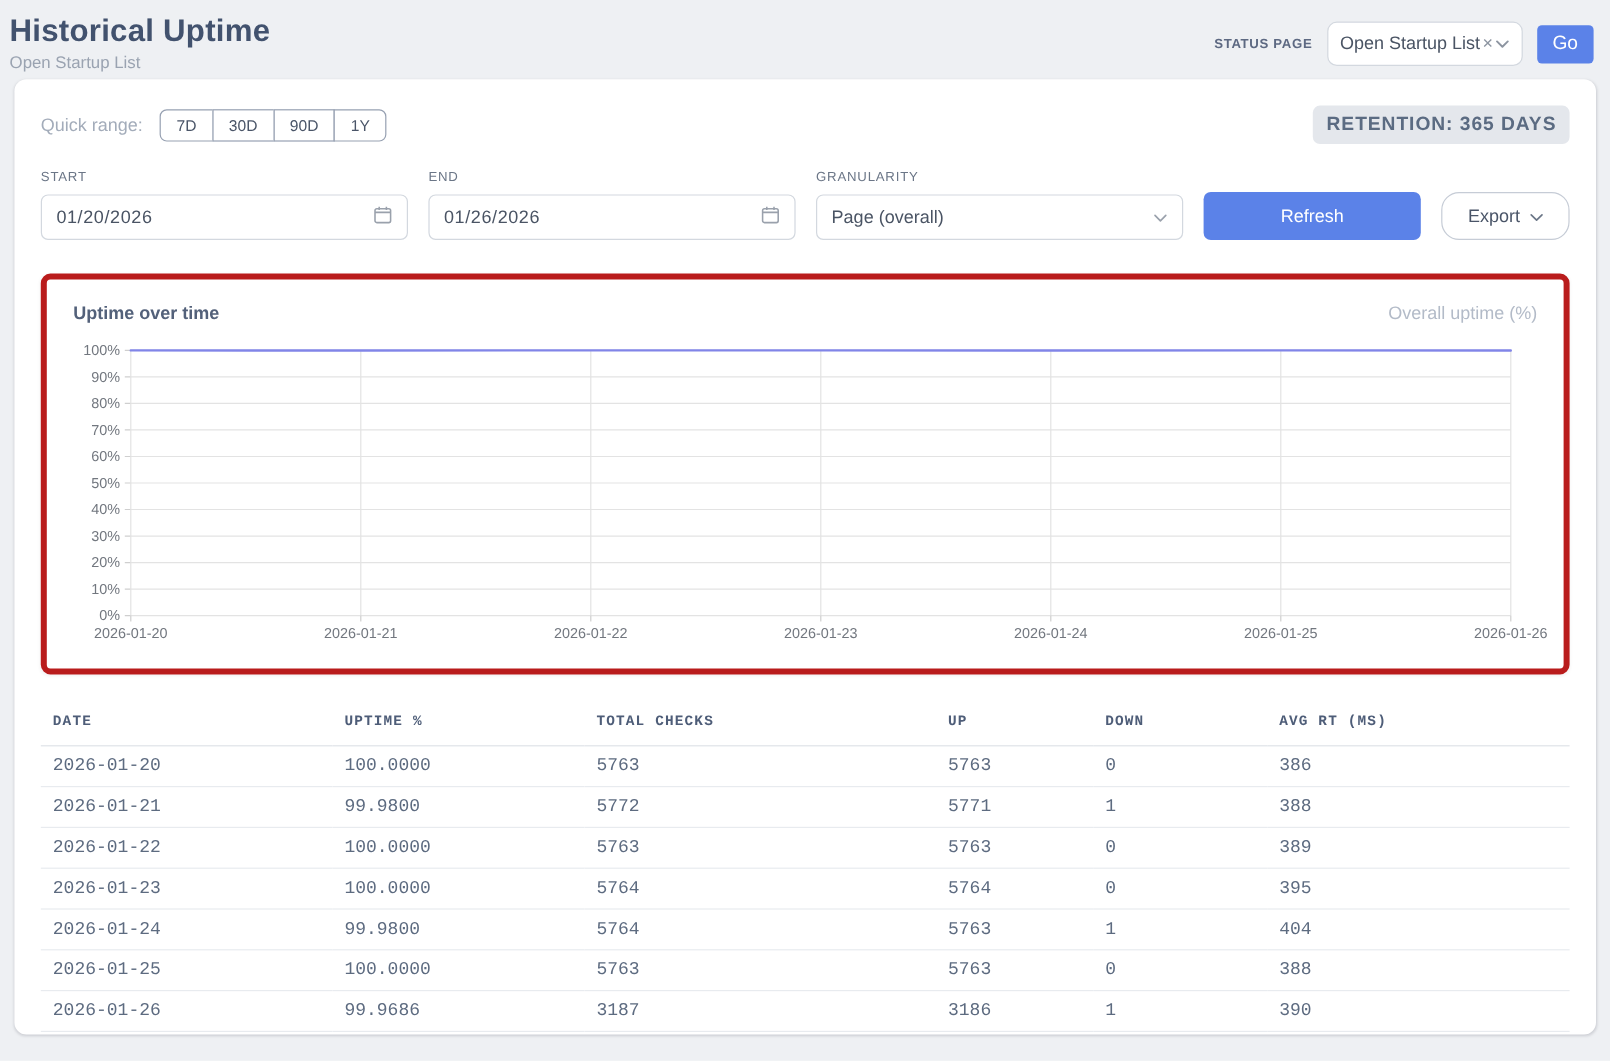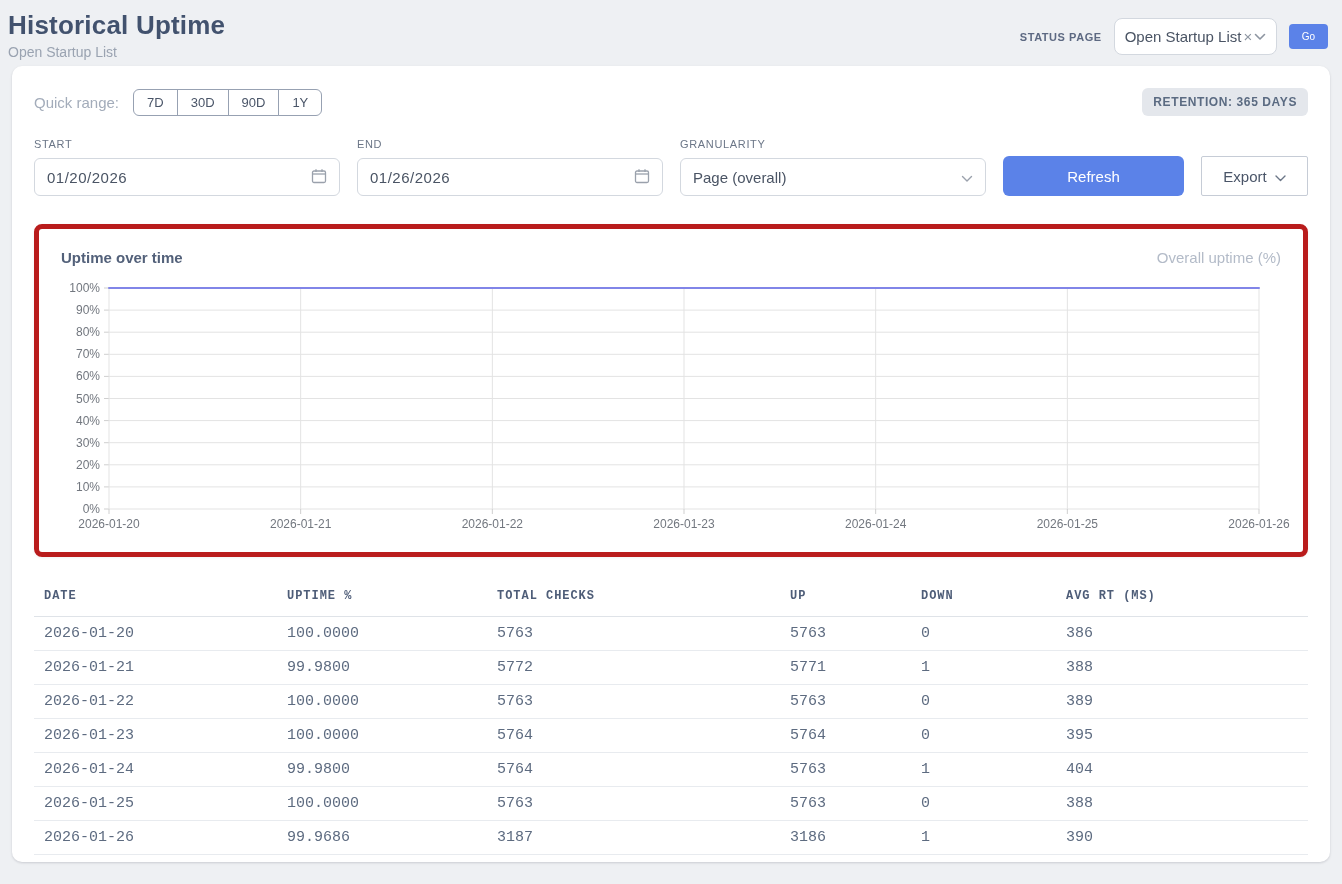--- a/index.html
+++ b/index.html
@@ -23,21 +23,21 @@
     width: 163px; height: 37px; background: #fff;
     border: 1px solid #d3d8df; border-radius: 8px;
     display: flex; align-items: center; padding: 0 10px; gap: 2px;
     cursor: pointer;
   }
   .status-select .sel-text { font-size: 15px; color: #4a5464; white-space: nowrap; }
   .status-select .clear-x { color: #8d95a1; font-size: 15px; margin-left: 0px; }
   .status-select .chev { margin-left: auto; display: flex; }
   .go-btn {
     background: #5b82e8; color: #fff; border: none; border-radius: 4px;
-    font-size: 10px; padding: 7px 13px; cursor: pointer;
+    font-size: 16px; padding: 7px 13px; cursor: pointer;
     font-family: inherit;
   }
   
   .main-card {
     margin: 0 12px; height: 796px;
     background: #fff; border-radius: 10px;
     box-shadow: 0 1px 3px rgba(16,24,40,.10), 0 1px 2px rgba(16,24,40,.06);
     padding: 22px;
   }
   .row-quick { display: flex; justify-content: space-between; align-items: center; }
@@ -46,21 +46,21 @@
   .seg-group { display: flex; }
   .seg-btn {
     background: #fff; border: 1px solid #97a1b2; color: #4a5568;
     font-size: 13px; padding: 5px 13px; margin-left: -1px; cursor: pointer;
     font-family: inherit;
   }
   .seg-btn:first-child { border-radius: 6px 0 0 6px; margin-left: 0; }
   .seg-btn:last-child { border-radius: 0 6px 6px 0; }
   .retention-badge {
     background: #e4e7ec; color: #5b6b82; border-radius: 6px;
-    font-size: 12px; font-weight: bold; letter-spacing: .05em;
+    font-size: 16px; font-weight: bold; letter-spacing: .05em;
     padding: 7px 11px;
   }
   
   .form-row { display: flex; gap: 17px; margin-top: 22px; align-items: flex-end; }
   .field { display: flex; flex-direction: column; }
   .field-label {
     font-size: 11px; color: #6b7687; letter-spacing: .06em; margin-bottom: 8px;
     font-weight: 500;
   }
   .input-box {
@@ -69,21 +69,21 @@
     padding: 0 12px; font-size: 15px; color: #4a5464; background: #fff;
     cursor: text; letter-spacing: .5px; text-align: right;
   }
   .select-box { cursor: pointer; letter-spacing: 0; }
   .refresh-btn {
     flex: 1; height: 40px; background: #5b82e8; color: #fff; border: none;
     border-radius: 6px; font-size: 15px; cursor: pointer; font-family: inherit;
   }
   .export-btn {
     width: 107px; height: 40px; background: #fff; border: 1px solid #c6ccd6;
-    border-radius: 2px; font-size: 15px; color: #4a5568; cursor: pointer;
+    border-radius: 15px; font-size: 15px; color: #4a5568; cursor: pointer;
     display: flex; align-items: center; justify-content: center; gap: 8px;
     font-family: inherit;
   }
   
   .chart-card {
     margin-top: 28px; border: 5px solid #b91c1c; border-radius: 8px;
     box-shadow: 0 1px 3px rgba(16,24,40,.06);
     padding: 20px 22px 16px 22px;
   }
   .chart-head { display: flex; justify-content: space-between; align-items: center; }

